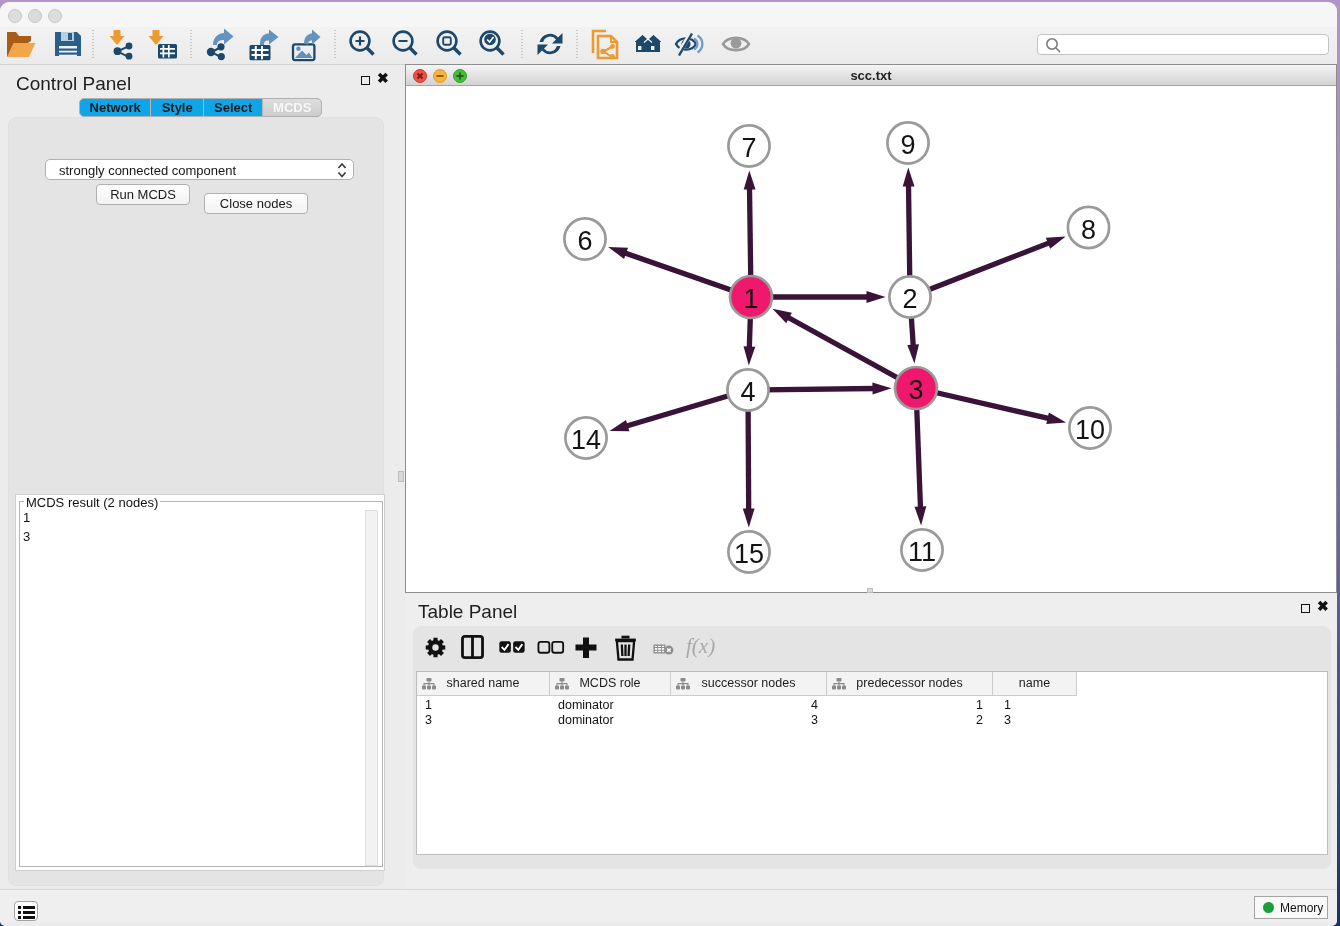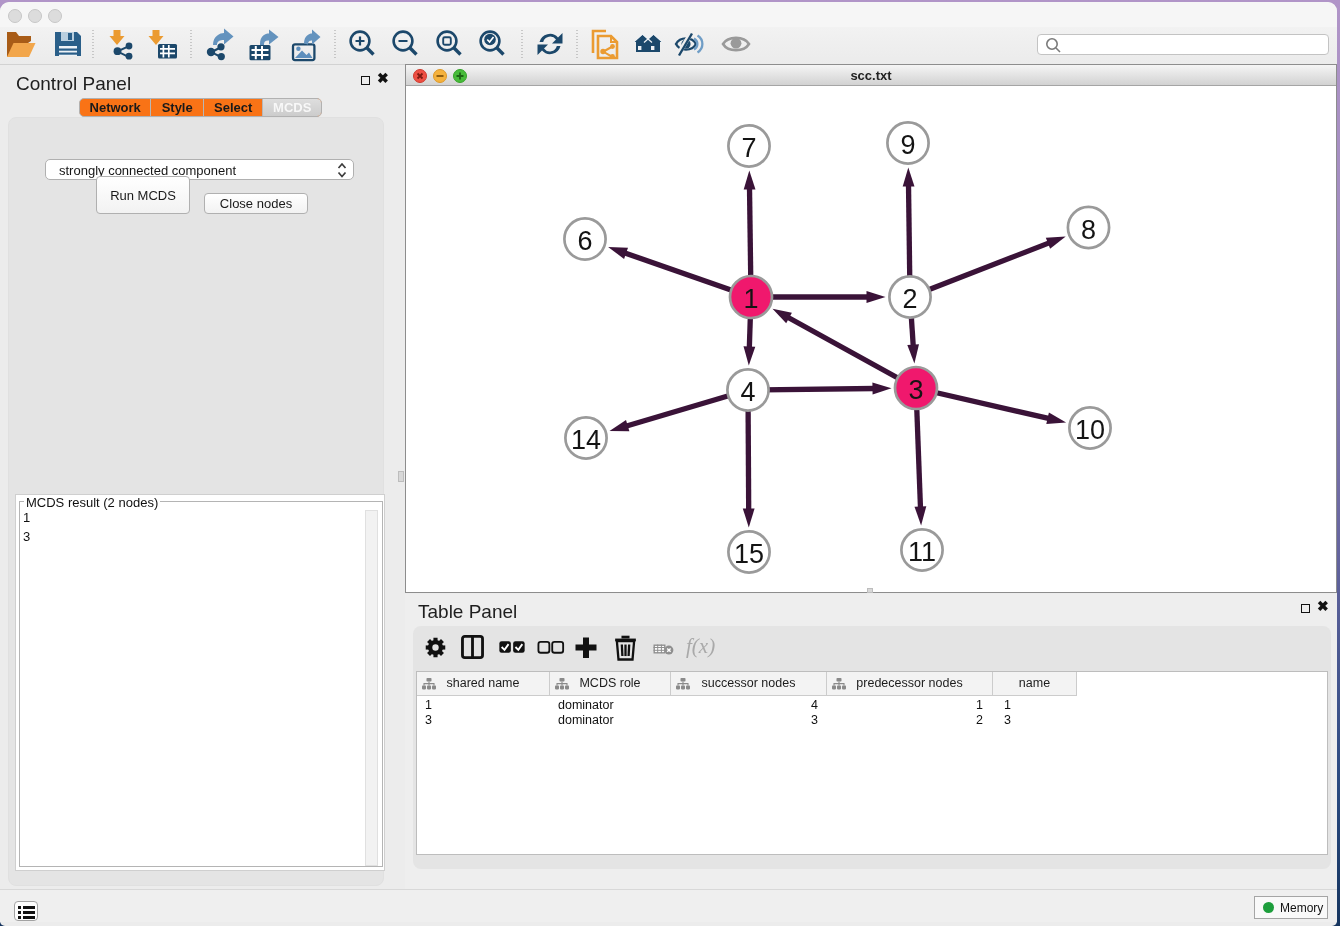--- a/index.html
+++ b/index.html
@@ -22,21 +22,21 @@
   #searchbox { position:absolute; left:1037px; top:7px; width:292px; height:21px; background:#fff;
                border:1px solid #c3c3c3; border-radius:4px; }
   
   #cpanel { position:absolute; left:0; top:63px; width:392px; height:827px; background:#ececec; }
   #cpinner { position:absolute; left:8px; top:52px; width:376px; height:769px;
              background:#e4e4e4; border-radius:8px; border:1px solid #e0e0e0; }
   .hdrtxt { font-size:19px; color:#1e1e1e; }
   .floatbox { position:absolute; width:9px; height:9px; border:1.5px solid #111; }
   .closex { position:absolute; font-size:14px; font-weight:bold; color:#111; }
   .seg { position:absolute; display:flex; height:19px; border:1px solid #b1b1b1; border-radius:5px;
-         overflow:hidden; background:#f97316; font-size:13px; font-weight:bold; color:#1a1a1a; }
+         overflow:hidden; background:#0ea5e9; font-size:13px; font-weight:bold; color:#1a1a1a; }
   .seg > div { display:flex; align-items:center; justify-content:center; border-right:1px solid #b7b7b7; }
   .seg > div:last-child { border-right:none; }
   .btn { position:absolute; background:linear-gradient(180deg,#ffffff,#f2f2f2); border:1px solid #b0b0b0;
          border-radius:4px; font-size:13px; color:#1a1a1a;
          display:flex; align-items:center; justify-content:center; }
   
   #netwin { position:absolute; left:405px; top:62px; width:932px; height:529px;
             border:1px solid #8d8d8d; background:#fff; }
   #nettitle { position:absolute; left:0; top:0; width:930px; height:21px;
               background:linear-gradient(180deg,#f5f5f5,#d2d2d2); border-bottom:1px solid #a5a5a5; }
@@ -224,21 +224,21 @@
       <div style="width:58px;background:linear-gradient(180deg,#dedede,#cccccc);color:rgba(255,255,255,0.82);">MCDS</div>
     </div>
     <div id="cpinner">
       <div style="position:absolute;left:36px;top:41px;width:309px;height:21px;background:#fff;border:1px solid #b0b0b0;border-radius:5px;">
         <div style="position:absolute;left:13px;top:2.5px;font-size:13px;color:#161616">strongly connected component</div>
         <svg width="12" height="17" style="position:absolute;right:5px;top:2px">
           <path d="M2.5 6 L6 2 L9.5 6" fill="none" stroke="#3c3c3c" stroke-width="1.7"></path>
           <path d="M2.5 10.5 L6 14.5 L9.5 10.5" fill="none" stroke="#3c3c3c" stroke-width="1.7"></path>
         </svg>
       </div>
-      <div class="btn" style="left:87px;top:58px;width:94px;height:38px">Run MCDS</div>
+      <div class="btn" style="left:87px;top:66px;width:94px;height:21px">Run MCDS</div>
       <div class="btn" style="left:195px;top:75px;width:104px;height:21px">Close nodes</div>
 
       <div style="position:absolute;left:6px;top:376px;width:370px;height:377px;border:1px solid #cfcfcf;background:#fff;"></div>
       <div style="position:absolute;left:10px;top:383px;width:364px;height:366px;border:1px solid #b4b4b4;"></div>
       <div style="position:absolute;left:15px;top:377px;background:#fff;padding:0 2px;font-size:13px;color:#111">MCDS result (2 nodes)</div>
       <div style="position:absolute;left:14px;top:390px;font-size:13px;color:#111;line-height:19px">1<br>3</div>
       <div style="position:absolute;left:356px;top:392px;width:13px;height:356px;background:#f2f2f2;border:1px solid #e0e0e0;"></div>
     </div>
   </div>
   <div id="netwin">

